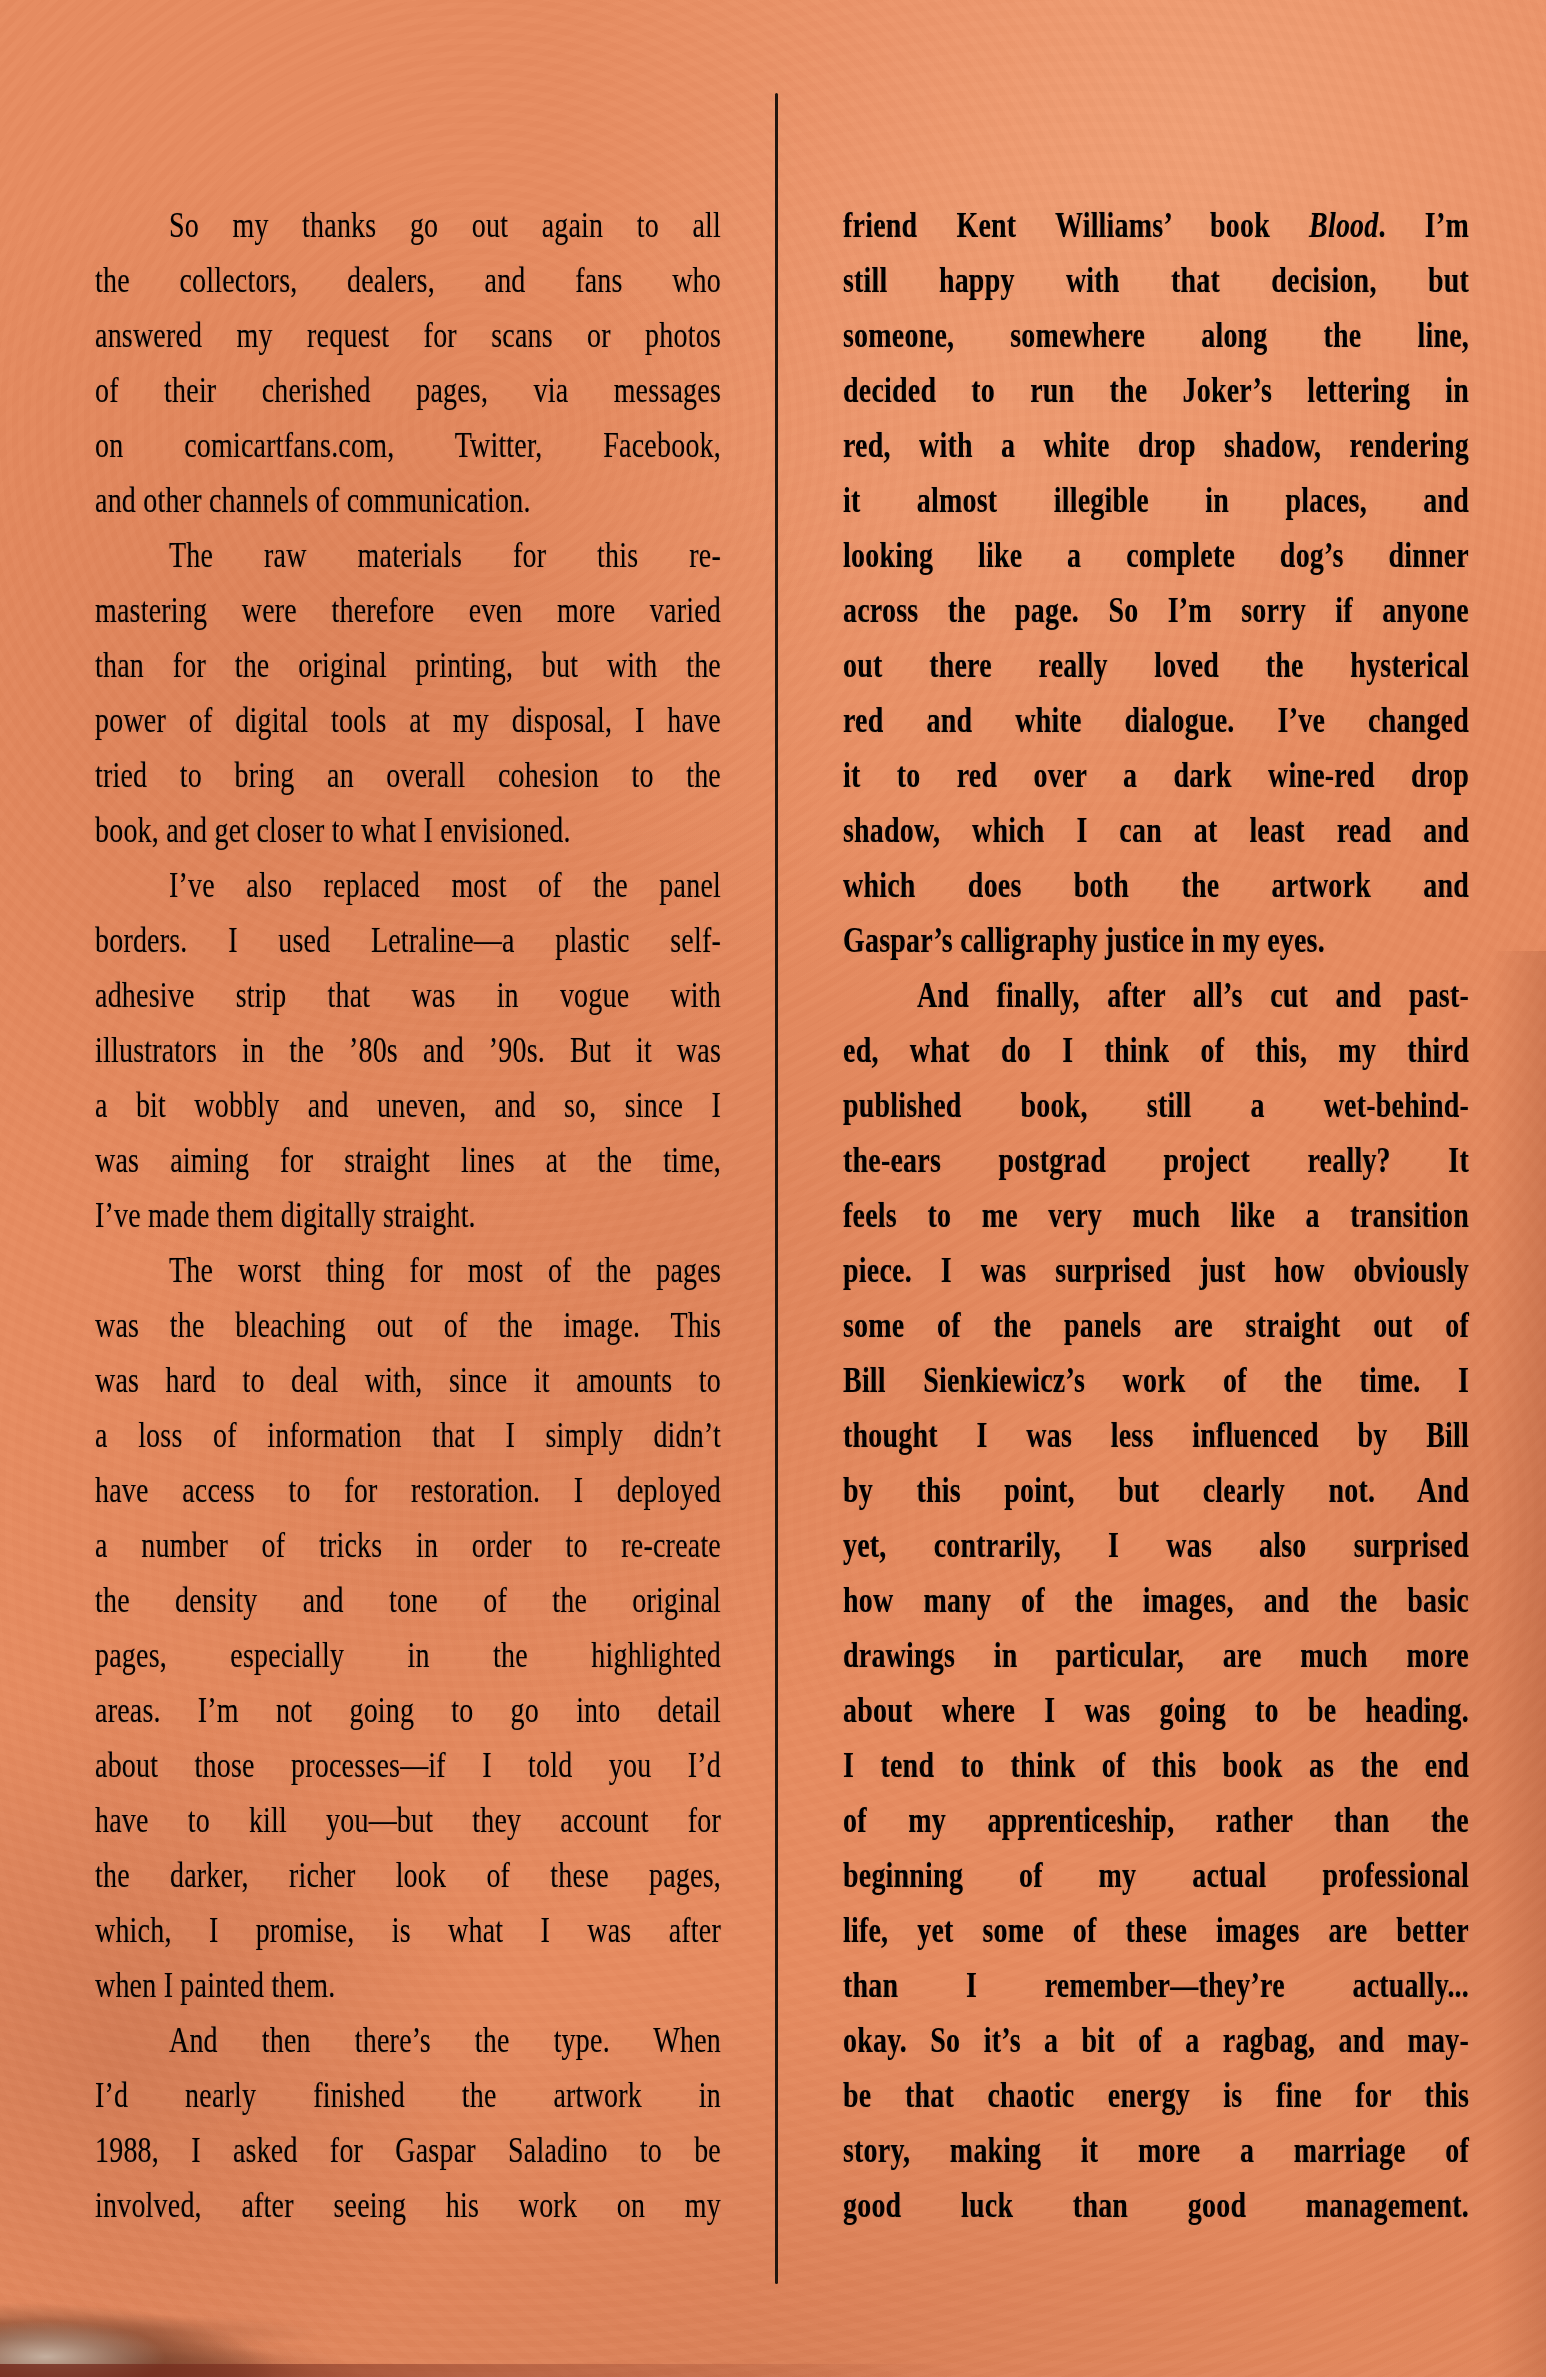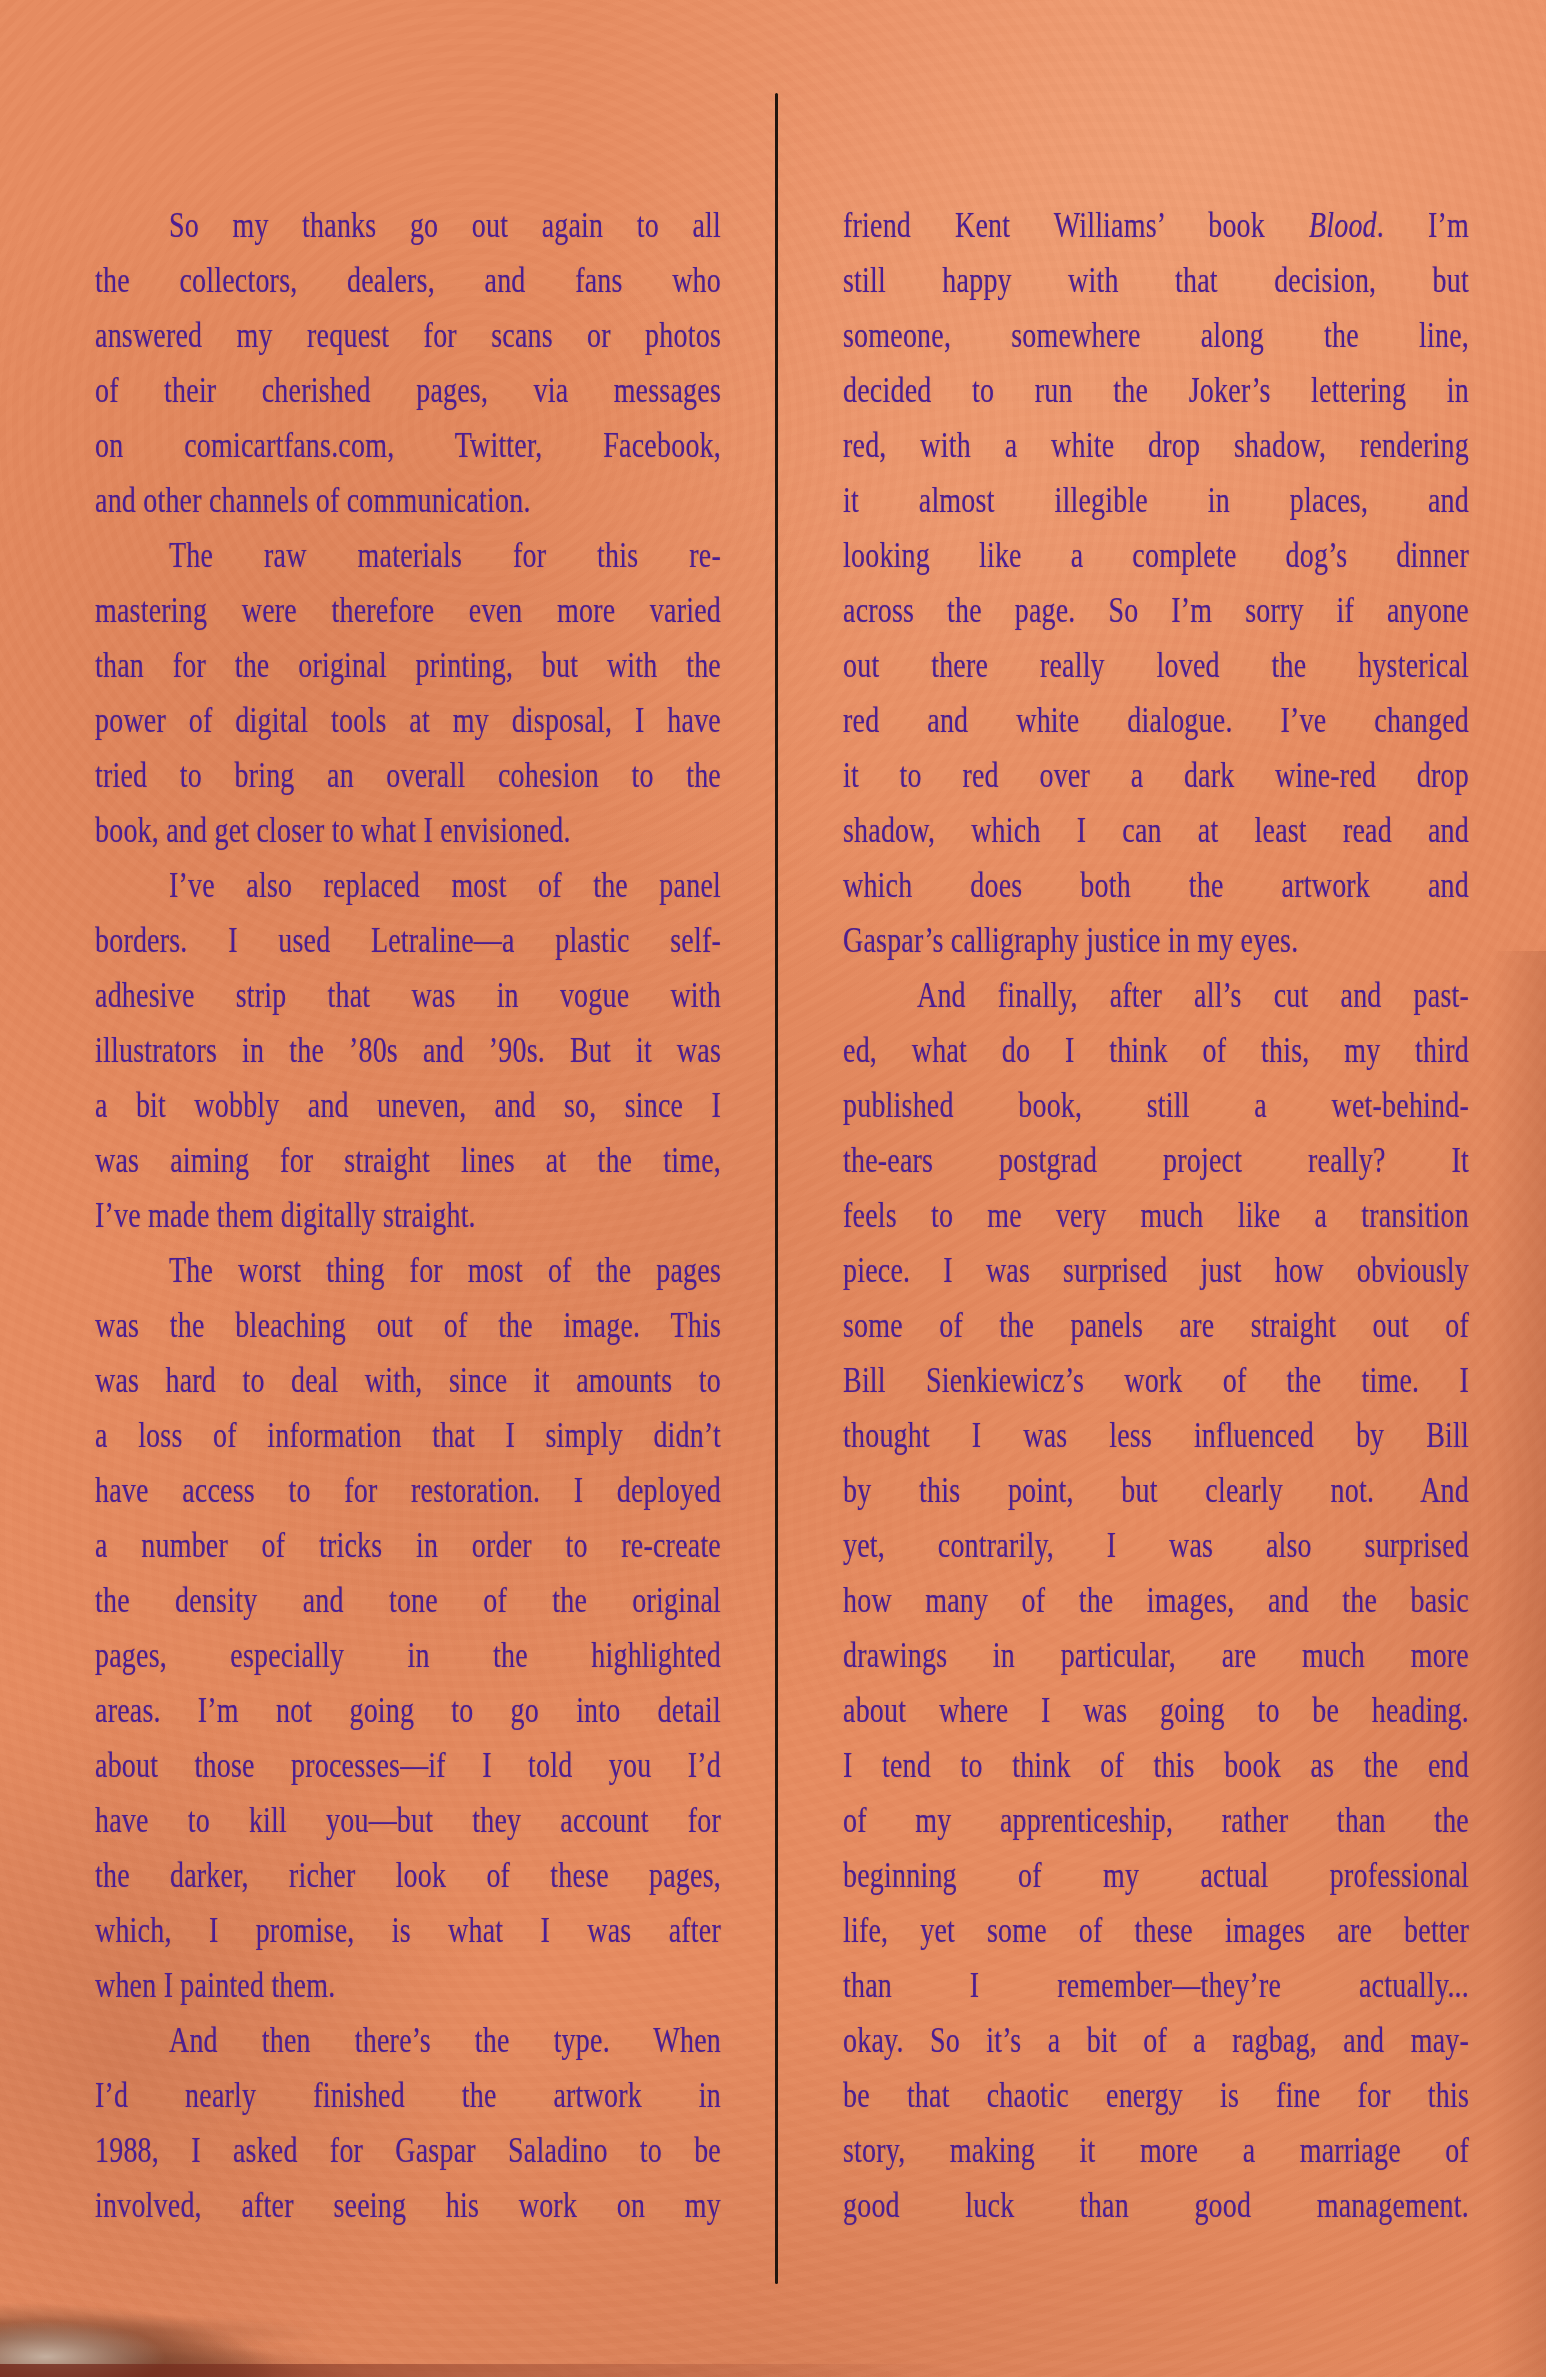--- a/index.html
+++ b/index.html
@@ -26,23 +26,23 @@
     radial-gradient(62% 36% at 30% 100%, rgba(92,44,29,.62), transparent 70%),
     radial-gradient(42% 30% at 56% 100%, rgba(150,80,55,.45), transparent 72%),
     radial-gradient(70% 16% at 28% 74%, rgba(128,66,44,.40), transparent 70%);}
   .bottom-strip{position:absolute;left:0;bottom:0;width:100%;height:13px;pointer-events:none;
     background:linear-gradient(to right, rgba(116,42,28,.85), rgba(116,42,28,.35) 32%, rgba(116,42,28,0) 62%);}
   .right-shade{position:absolute;right:0;top:40%;width:56px;height:60%;pointer-events:none;
     background:linear-gradient(to left, rgba(160,80,50,.30), transparent);}
   
   .divider{position:absolute;left:775px;top:93px;width:3.2px;height:2191px;background:#20150e;border-radius:1.6px;}
   
-  .col{position:absolute;top:0;width:626px;padding-top:197px;color:#4c1d95;}
+  .col{position:absolute;top:0;width:626px;padding-top:197px;color:#000000;}
   .col-left{left:95px;}
-  .col-right{left:843px;}
+  .col-right{left:843px;font-weight:bold;}
   .line{height:55px;line-height:55px;font-size:28px;letter-spacing:0.2px;
         text-align:justify;text-align-last:justify;white-space:nowrap;
         transform:scaleY(1.28);transform-origin:50% 50%;
         text-shadow:0 0 0.8px rgba(42,26,16,.35);}
   .line.indent{text-indent:74px;}
   .line.no-just{text-align-last:left;}
   .line i{font-style:italic;}
 </style>
 </head>
 <body>

